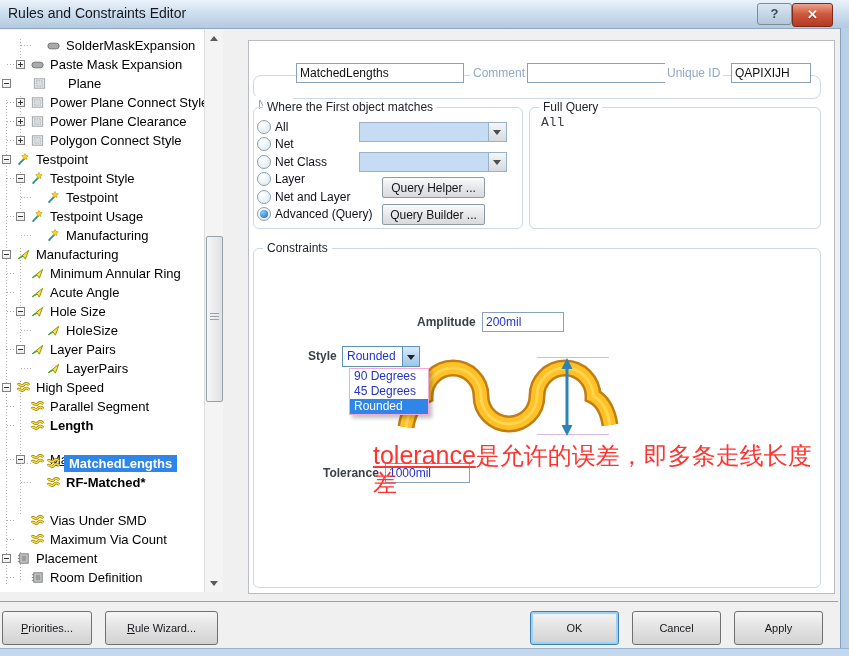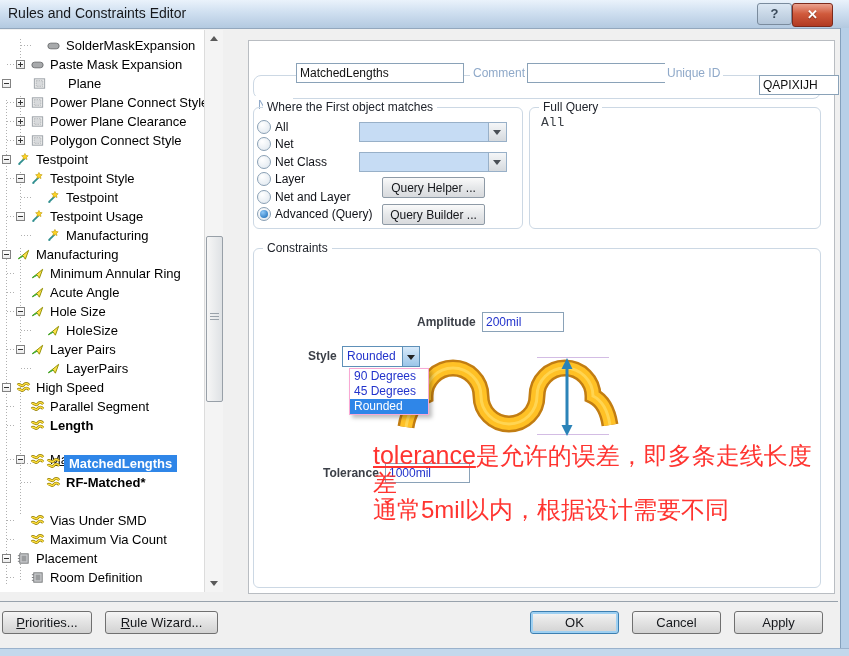--- a/index.html
+++ b/index.html
@@ -83,23 +83,23 @@
     border-right:4px solid transparent;border-top:5px solid #222;}
   .slist{position:absolute;left:100px;top:327px;width:78px;border:1px solid #f9a8d4;background:#fff;z-index:6;
     box-shadow:3px 3px 4px rgba(0,0,0,.25);}
   .sitem{height:15px;line-height:15px;padding-left:4px;color:#2233cc;}
   .sitem.sel{background:#2f86e8;color:#fff;}
   .tick{position:absolute;height:1px;background:#d3bce4;z-index:1;}
   .wavewrap{position:absolute;left:147px;top:310px;width:230px;height:135px;z-index:2;}
   .redtext{position:absolute;color:#ff3430;z-index:7;white-space:nowrap;line-height:26px;font-size:24px;}
   .redtext .u{font-size:25px;text-decoration:underline;}
   
-  .fbtn{position:absolute;top:611px;height:23px;border:1px solid #707070;border-radius:3px;
+  .fbtn{position:absolute;top:611px;height:34px;border:1px solid #707070;border-radius:3px;
     background:linear-gradient(#f6f6f6,#e4e4e4 45%,#d2d2d2);font-family:"Liberation Sans",sans-serif;
-    font-size:13px;color:#16181c;}
+    font-size:11px;color:#16181c;}
   .fbtn .ul{text-decoration:underline;}
   .fbtn.default{border:1px solid #3c7fb1;box-shadow:0 0 0 2px #9ed0f2 inset;}
 </style>
 </head>
 <body>
 
 <div class="stage">
 
   <div class="titlebar">
     <span class="wtitle">Rules and Constraints Editor</span>
@@ -391,21 +391,21 @@
   <div class="workline"></div>
 
   <div class="panel">
 
     <div class="headerbox"></div>
     <span class="flabel" style="left:6px;top:23px;margin-top:32px;">Name</span>
     <input class="tinput" style="left: 47px; top: 22px; width: 160px;" value="MatchedLengths">
     <span class="flabel" style="left:221px;top:23px;">Comment</span>
     <input class="tinput" style="left: 278px; top: 22px; width: 130px;" value="">
     <span class="flabel" style="left:415px;top:23px;">Unique ID</span>
-    <input class="tinput" style="left: 510px; top: 22px; width: 72px; margin-top: 12px;" value="QAPIXIJH">
+    <input class="tinput" style="left: 482px; top: 22px; width: 72px;" value="QAPIXIJH">
 
     <div class="groupbox" style="left:4px;top:66px;width:268px;height:120px;">
       <span class="gcaption">Where the First object matches</span>
     </div>
     <div class="radrow" style="top:78px;">
       <span class="radio"></span>
       <span class="radlabel">All</span>
     </div>
     <div class="radrow" style="top:95px;">
       <span class="radio"></span>
@@ -474,21 +474,20 @@
       </svg>
     </div>
 
     <span class="blabel" style="left:74px;top:425px;">Tolerance</span>
     <input class="tinput blueval" style="left: 136px; top: 422px; width: 77px;" value="1000mil">
 
     <div class="redtext" style="left:124px;top:401px;">
       <span class="u">tolerance</span><span>是允许的误差，即多条走线长度</span>
     </div>
     <div class="redtext" style="left:124px;top:429px;">差</div>
-    <div class="redtext" style="left:124px;top:456px;">通常5mil以内，根据设计需要不同</div>
   </div>
 
   <button class="fbtn" style="left:2px;width:90px;">
     <span class="ul">P</span><span>riorities...</span>
   </button>
   <button class="fbtn" style="left:105px;width:113px;">
     <span class="ul">R</span><span>ule Wizard...</span>
   </button>
   <button class="fbtn default" style="left:530px;width:89px;">OK</button>
   <button class="fbtn" style="left:632px;width:89px;">Cancel</button>

